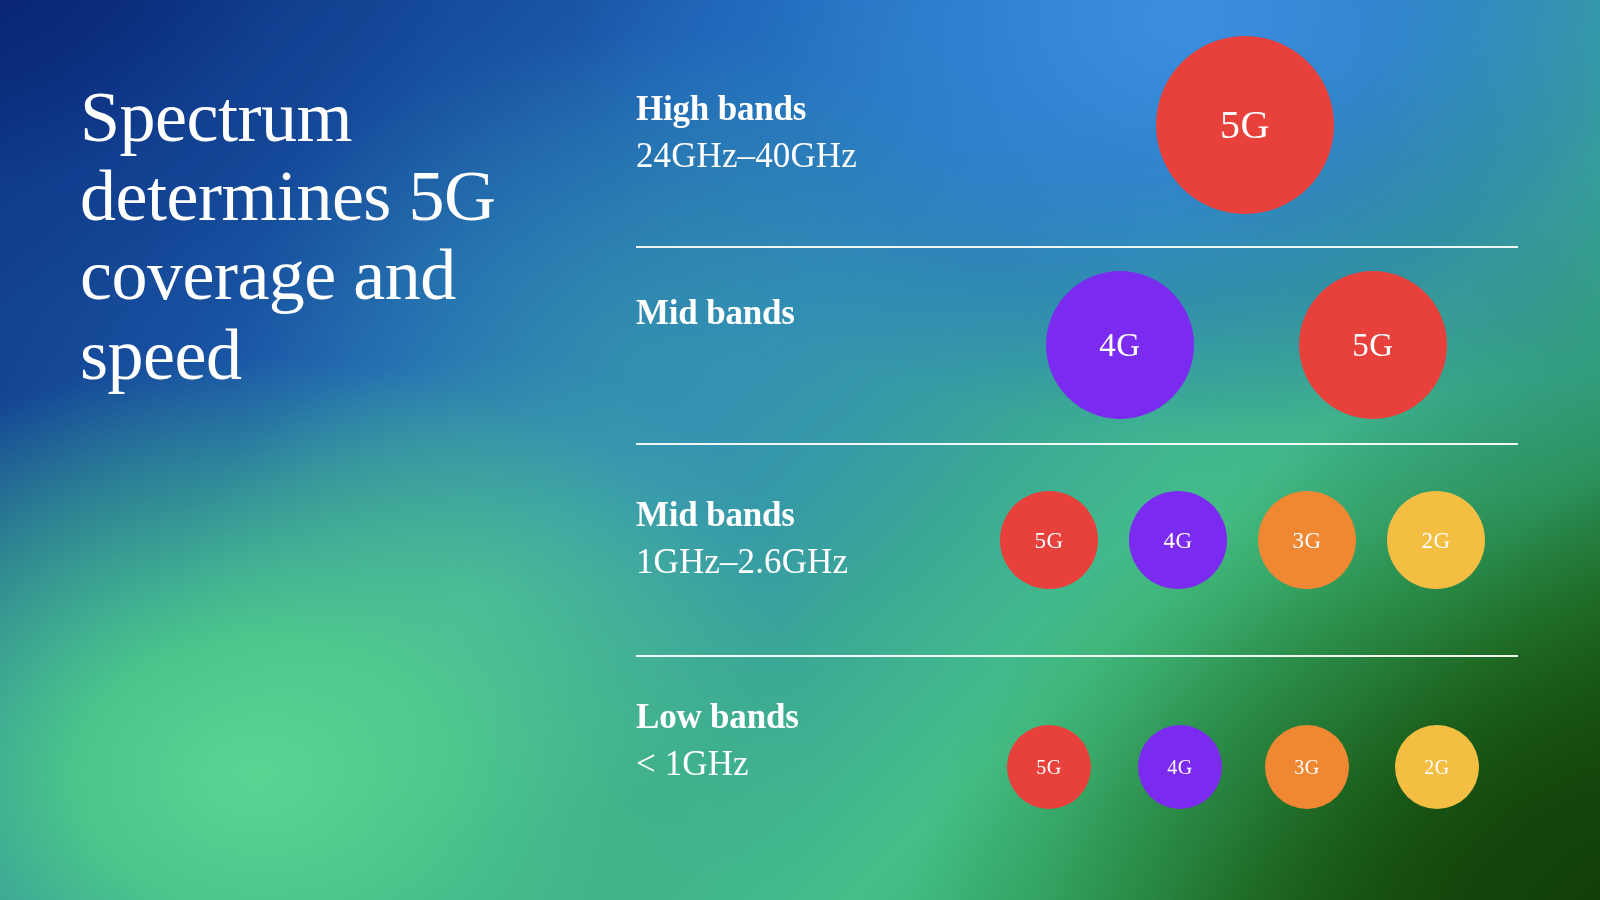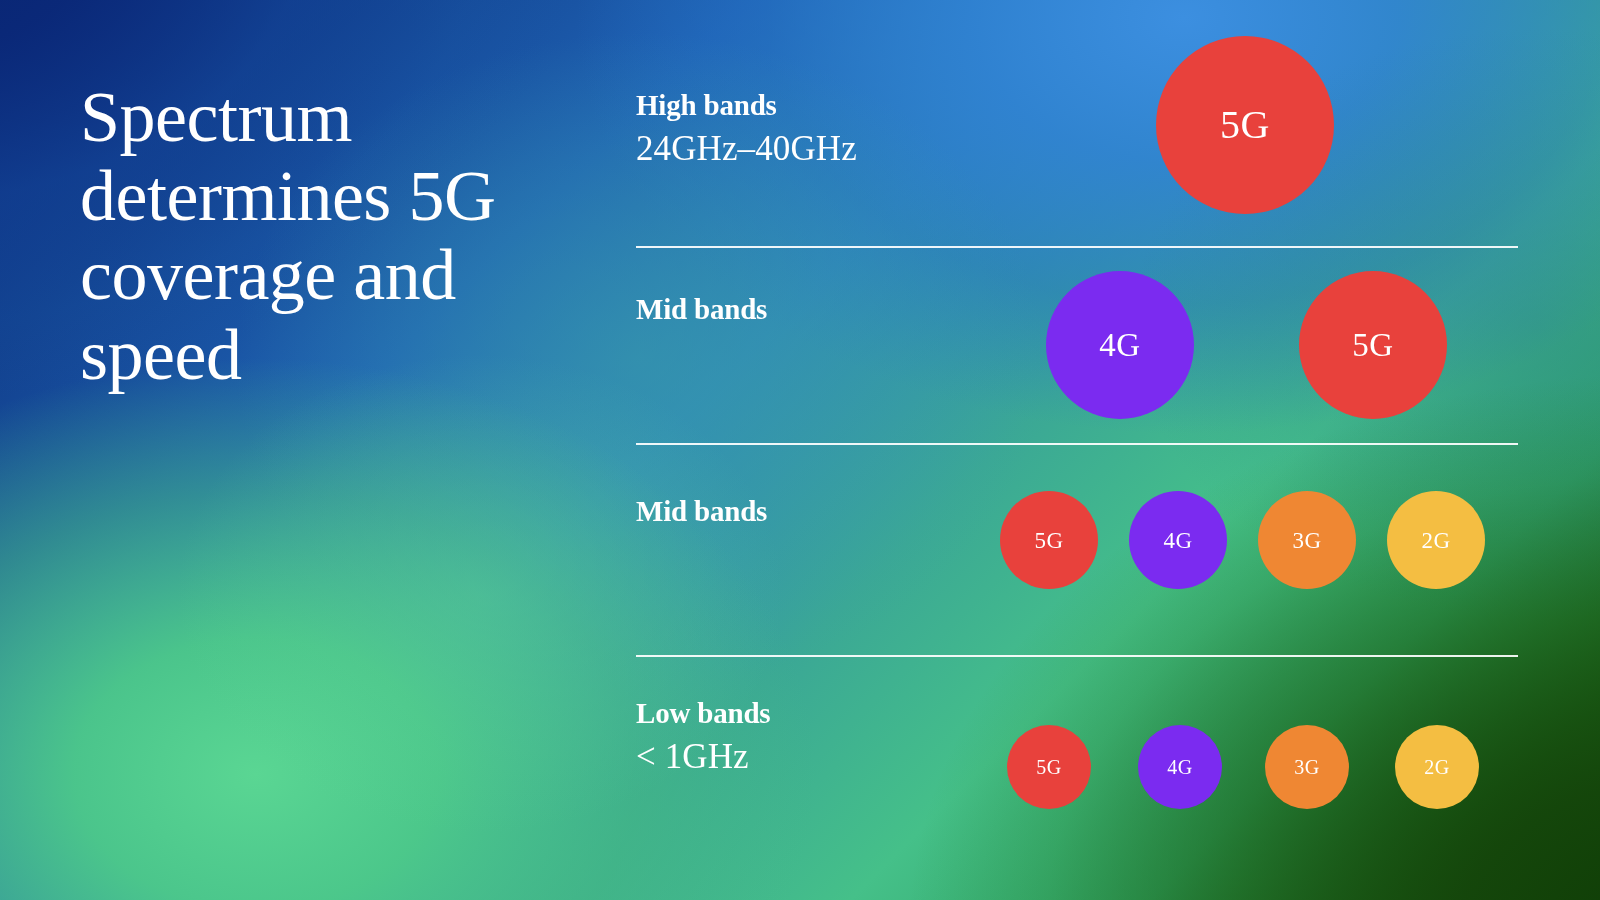--- a/index.html
+++ b/index.html
@@ -108,21 +108,21 @@
     height: 900px;
   }
 
   .band-label {
     position: absolute;
     left: 0;
     color: #ffffff;
   }
 
   .band-title {
-    font-size: 29px;
+    font-size: 35px;
     font-weight: 700;
     letter-spacing: -0.2px;
     line-height: 1.2;
     white-space: nowrap;
   }
 
   .band-range {
     font-size: 35px;
     font-weight: 300;
     letter-spacing: 0.1px;
@@ -182,20 +182,21 @@
       </div>
       <div class="divider" style="top: 443px;"></div>
       <div class="circle" style="width: 148px; height: 148px; left: 410px; top: 271px; background: rgb(123, 43, 240); font-size: 33px;">
         <span>4G</span>
       </div>
       <div class="circle" style="width: 148px; height: 148px; left: 663px; top: 271px; background: rgb(232, 65, 60); font-size: 33px;">
         <span>5G</span>
       </div>
       <div class="band-label" style="top: 494px;">
         <div class="band-title">Mid bands</div>
+        <div class="band-range">1GHz–2.6GHz</div>
       </div>
       <div class="divider" style="top: 655px;"></div>
       <div class="circle" style="width: 98px; height: 98px; left: 364px; top: 491px; background: rgb(232, 65, 60); font-size: 23px;">
         <span>5G</span>
       </div>
       <div class="circle" style="width: 98px; height: 98px; left: 493px; top: 491px; background: rgb(123, 43, 240); font-size: 23px;">
         <span>4G</span>
       </div>
       <div class="circle" style="width: 98px; height: 98px; left: 622px; top: 491px; background: rgb(239, 135, 51); font-size: 23px;">
         <span>3G</span>

